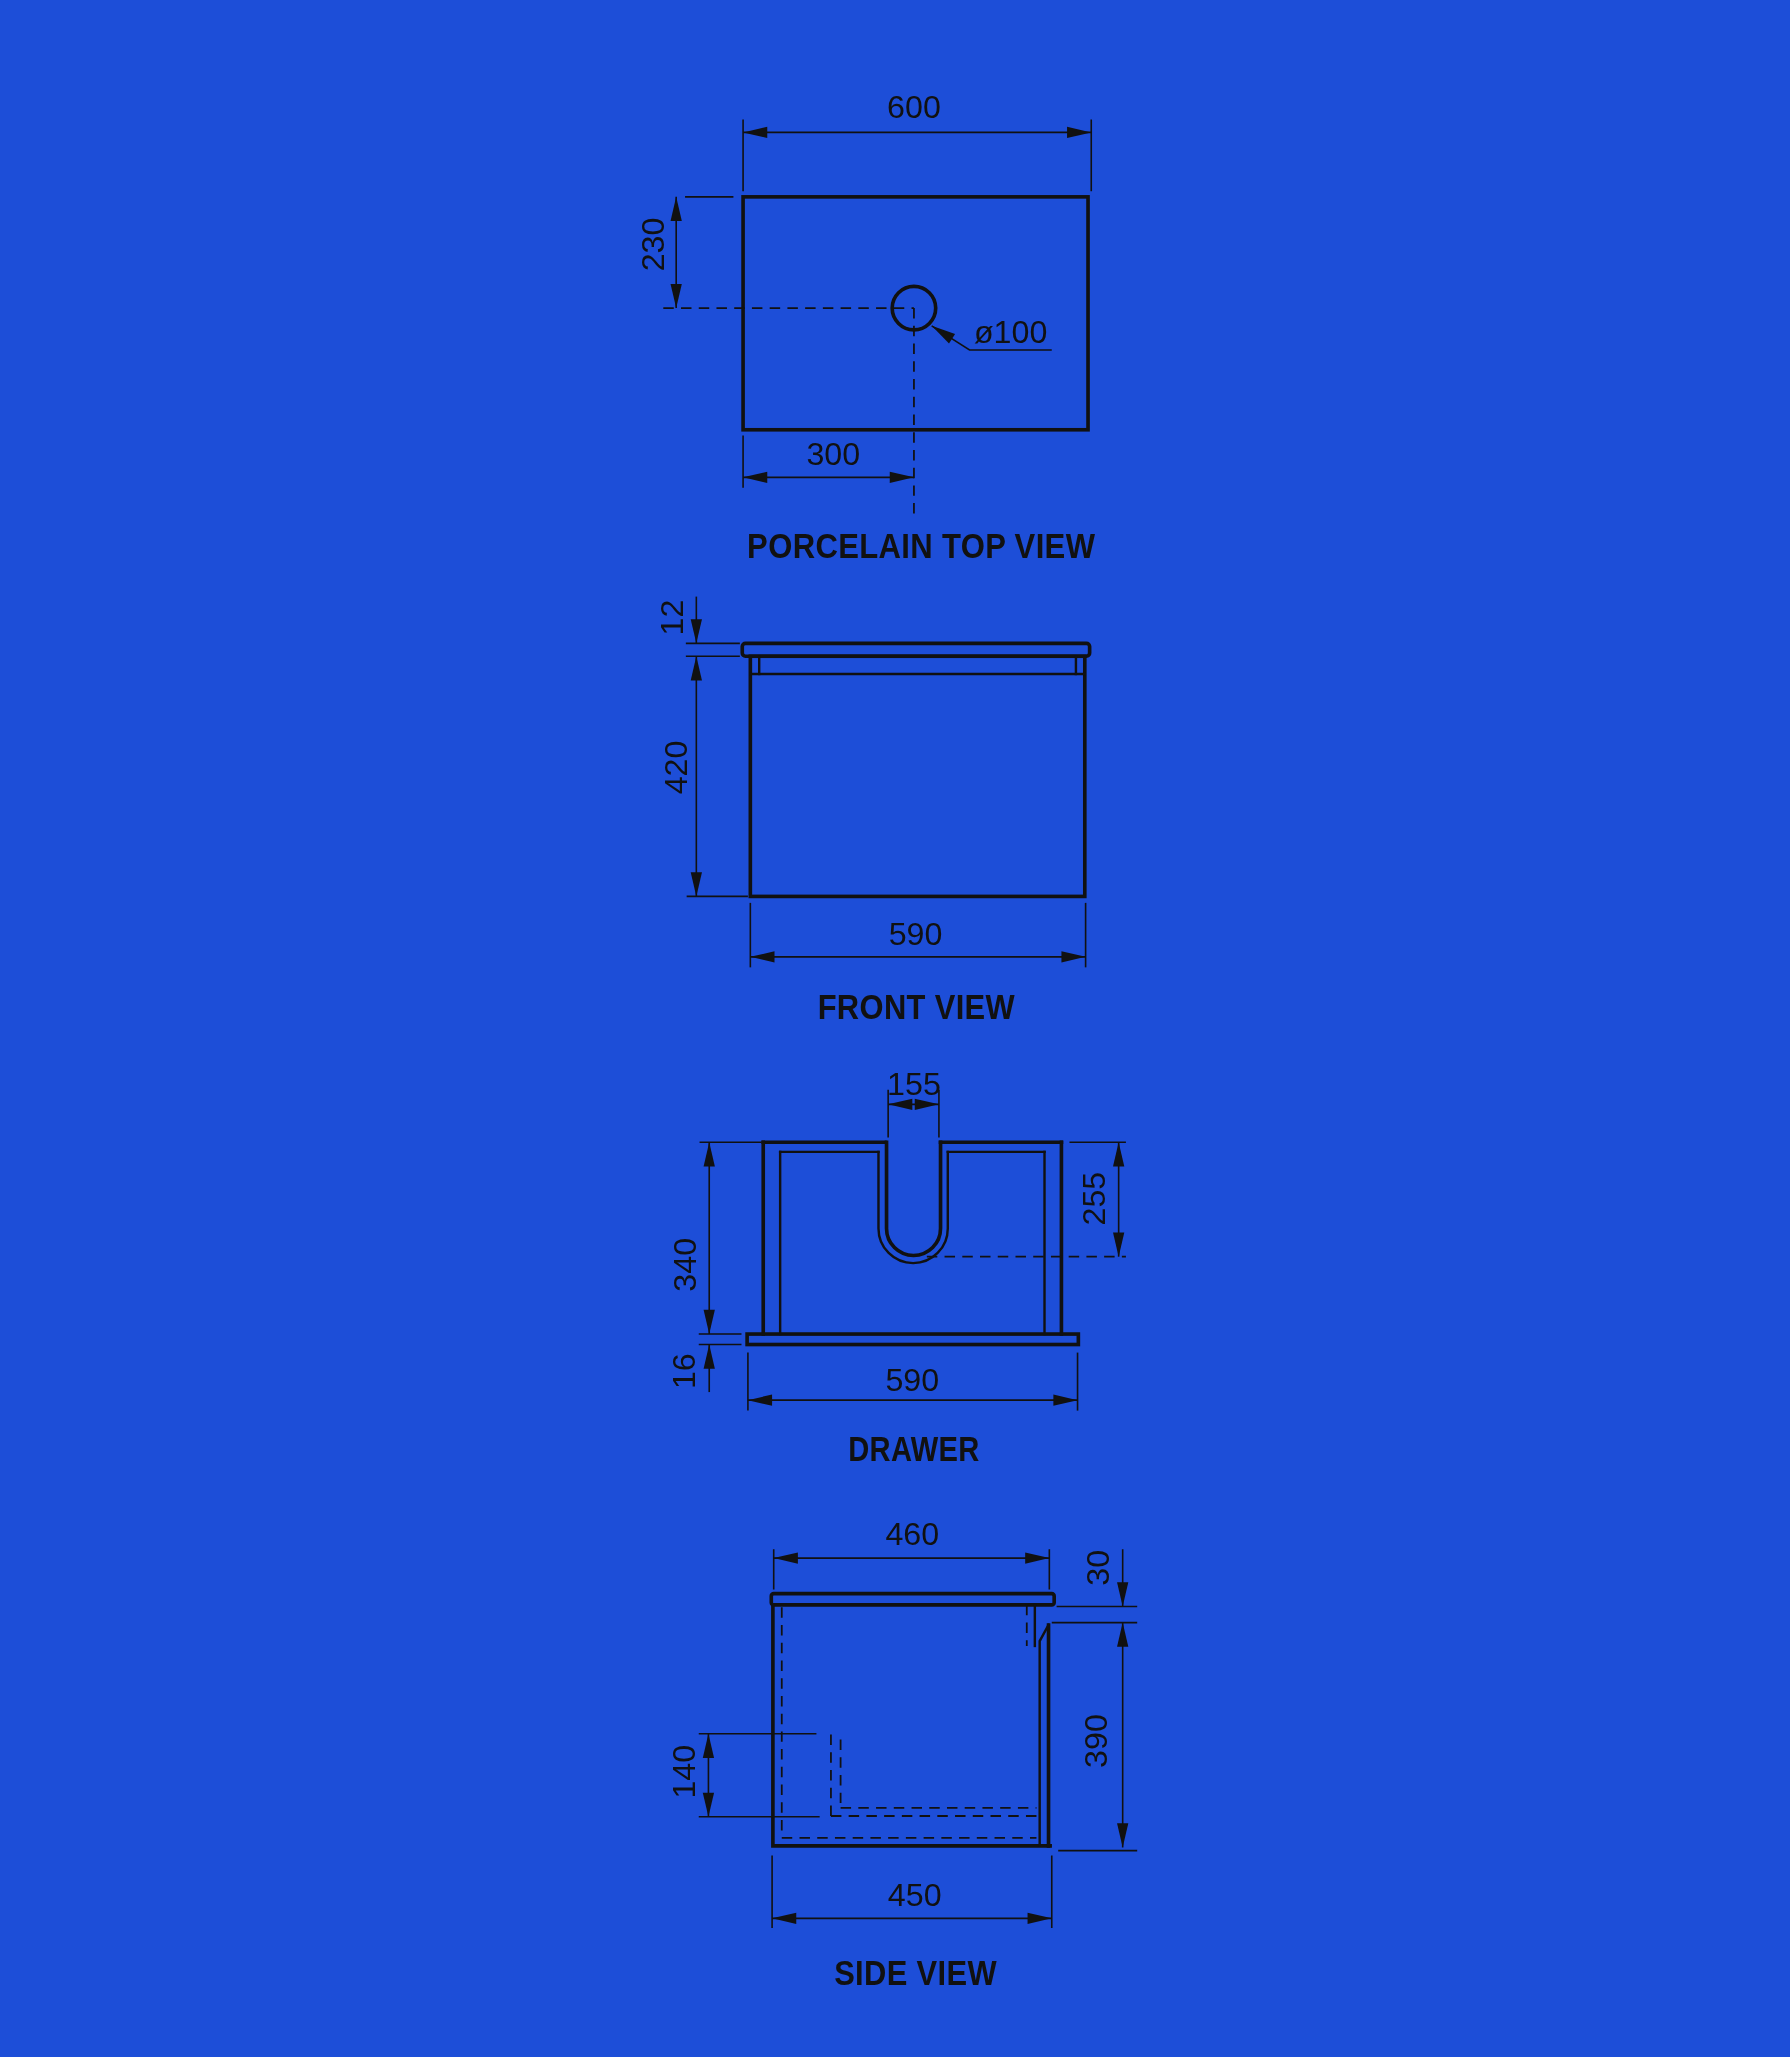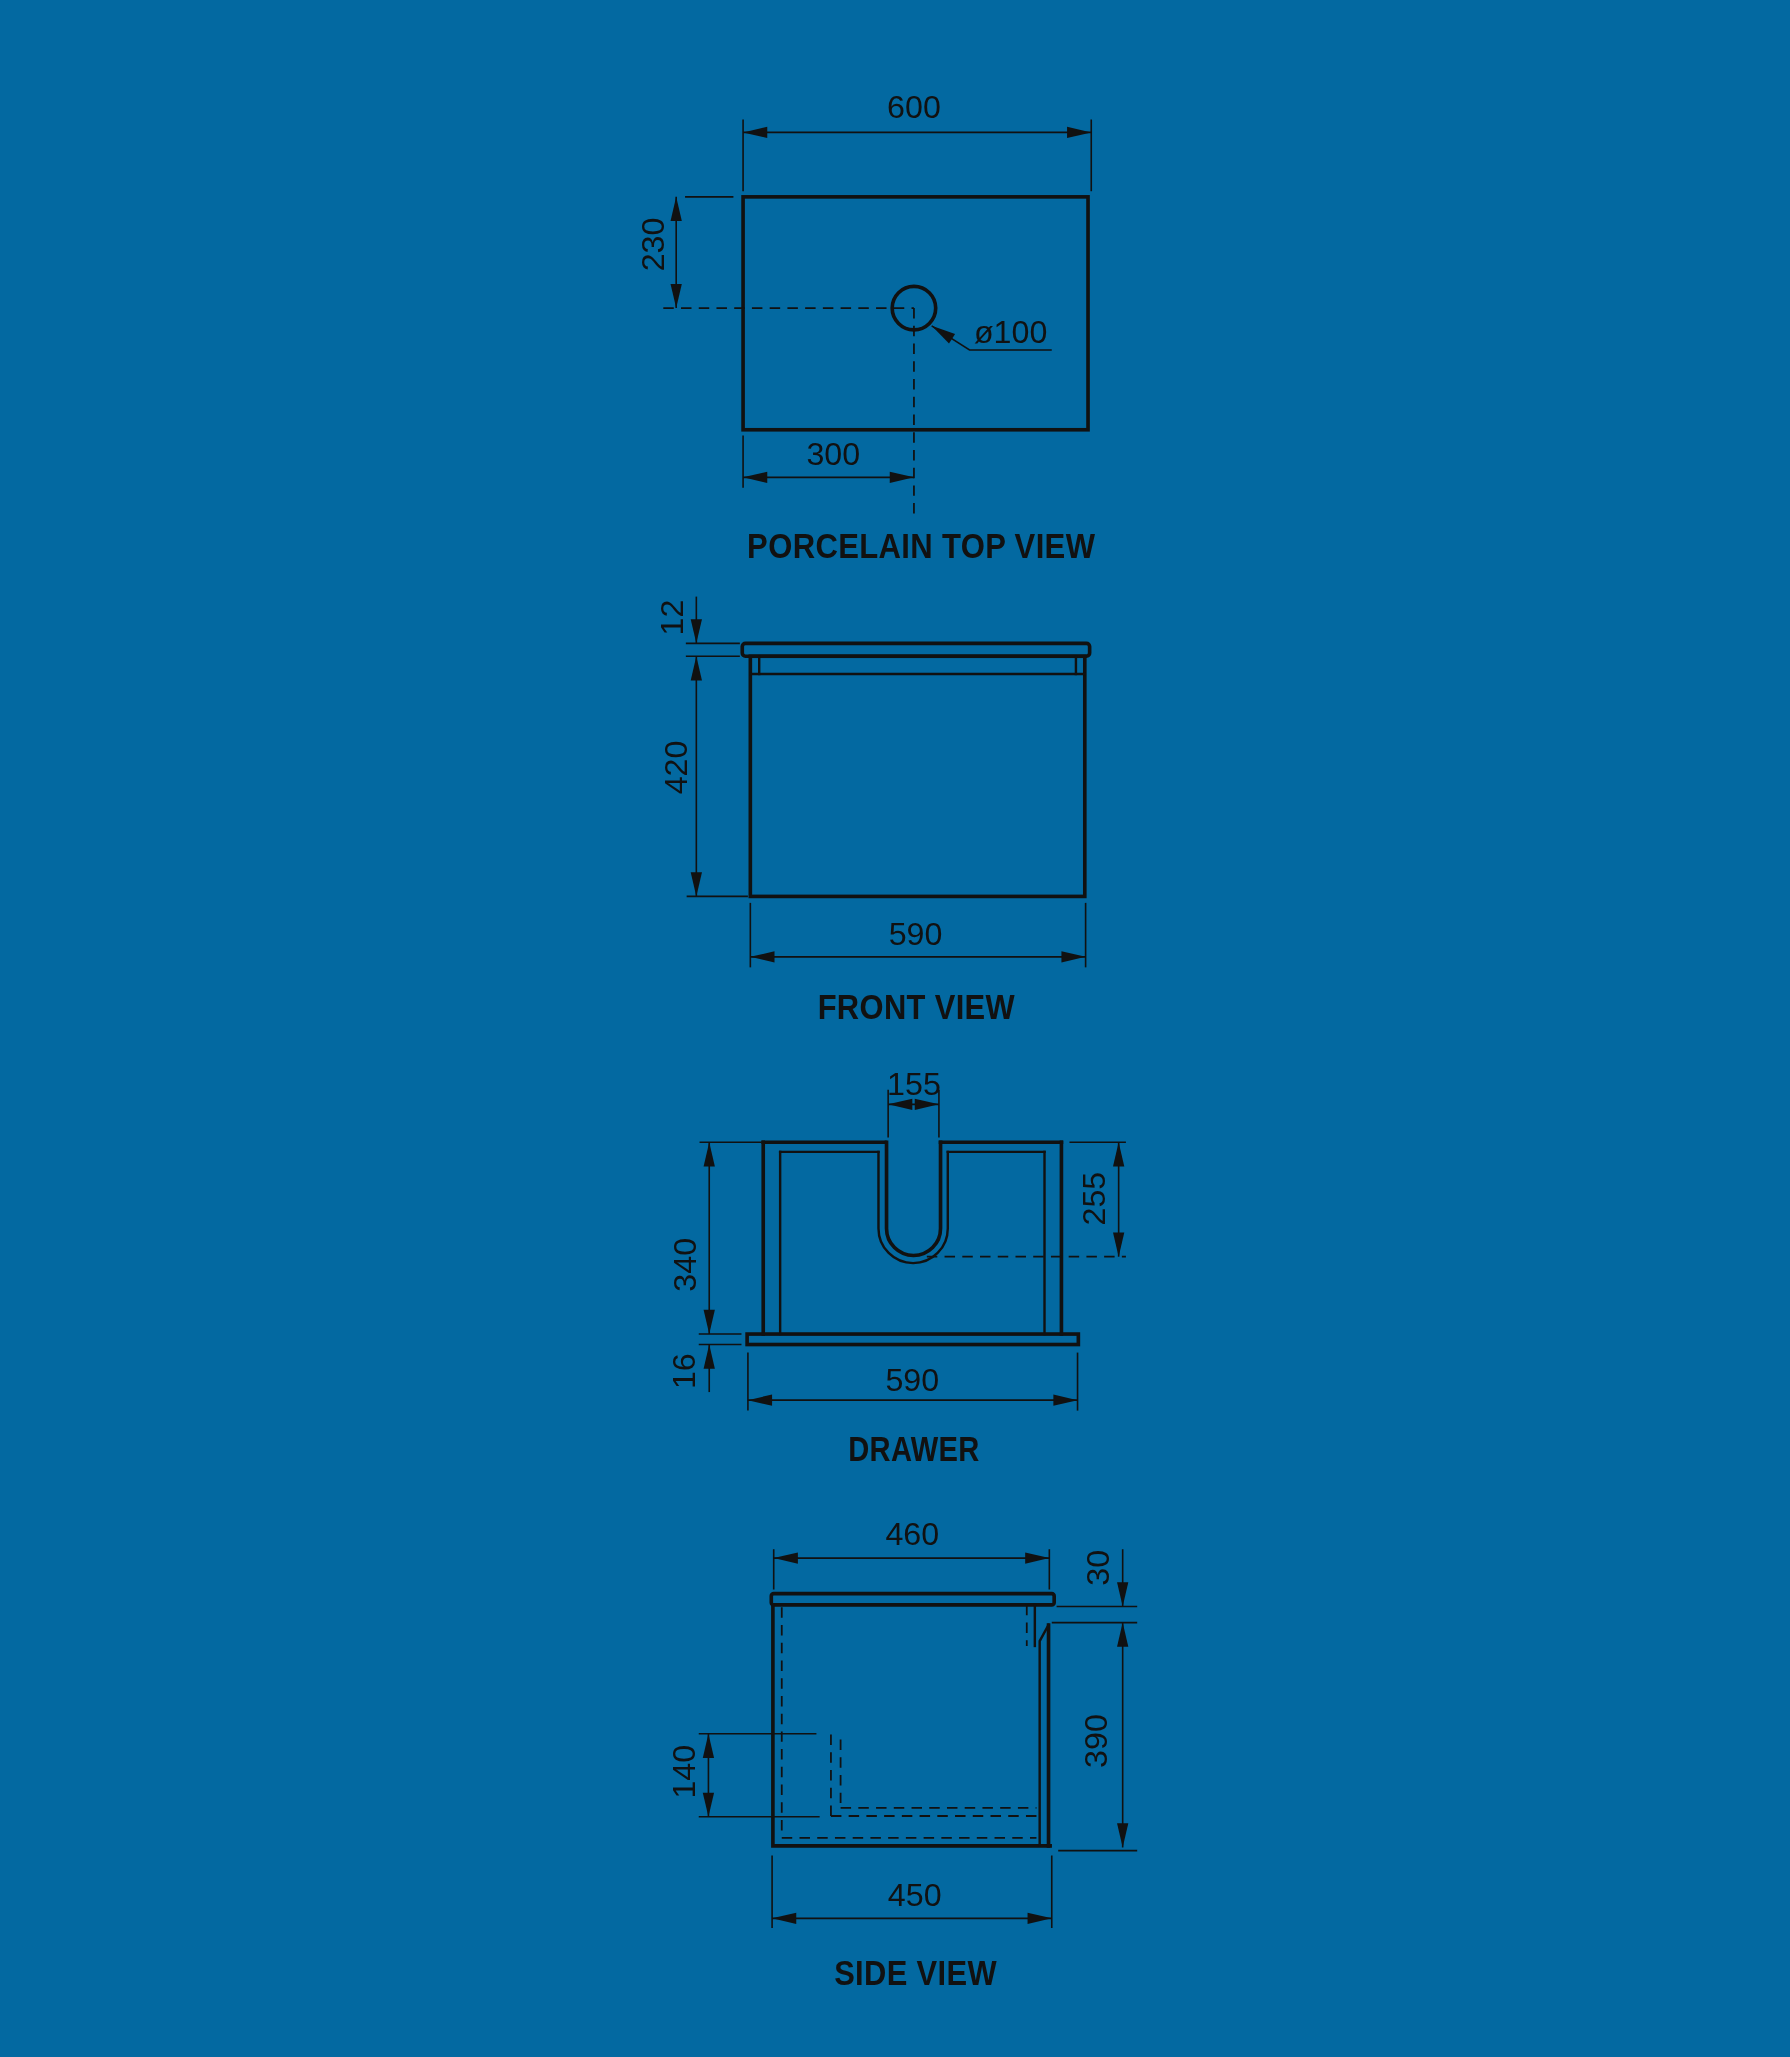--- a/index.html
+++ b/index.html
@@ -1,16 +1,16 @@
 <!DOCTYPE html>
 <html style="font-size:13px"><head>
 <meta charset="utf-8">
 <style>
   html,body{margin:0;padding:0;background:#ffffff;}
-  .stage{width:1790px;height:2058px;background:#0369a1;position:relative;}
+  .stage{width:1790px;height:2058px;background:#1d4ed8;position:relative;}
   svg{display:block}
   .o {stroke:#111;stroke-width:4.5;fill:none;stroke-linecap:square;}
   .o2{stroke:#111;stroke-width:3;fill:none;stroke-linecap:square;}
   .d {stroke:#111;stroke-width:2;fill:none;}
   .h {stroke:#111;stroke-width:2.2;fill:none;stroke-dasharray:13 9;}
   .t {font:40px "Liberation Sans", sans-serif;fill:#111;}
   .ttl{font:700 44px "Liberation Sans", sans-serif;fill:#111;letter-spacing:.5px;}
   text{text-anchor:middle;}
 </style>
 </head>

